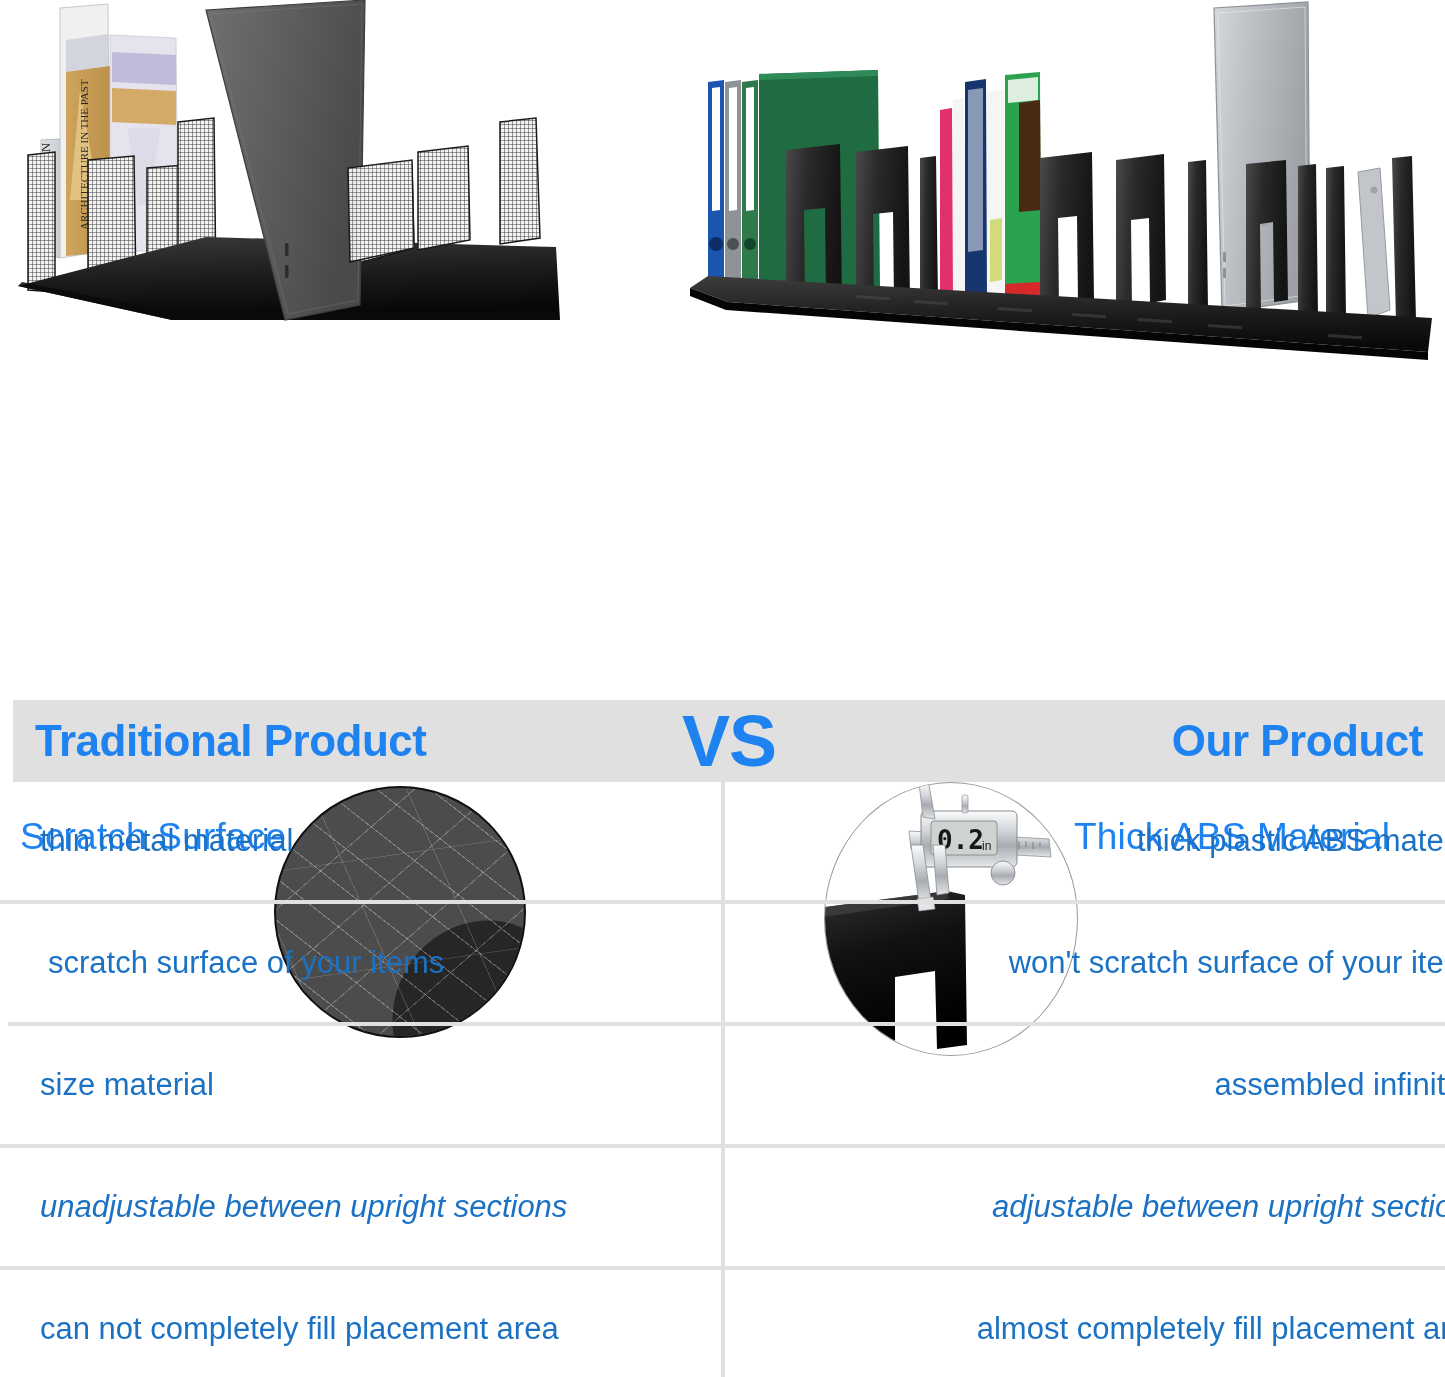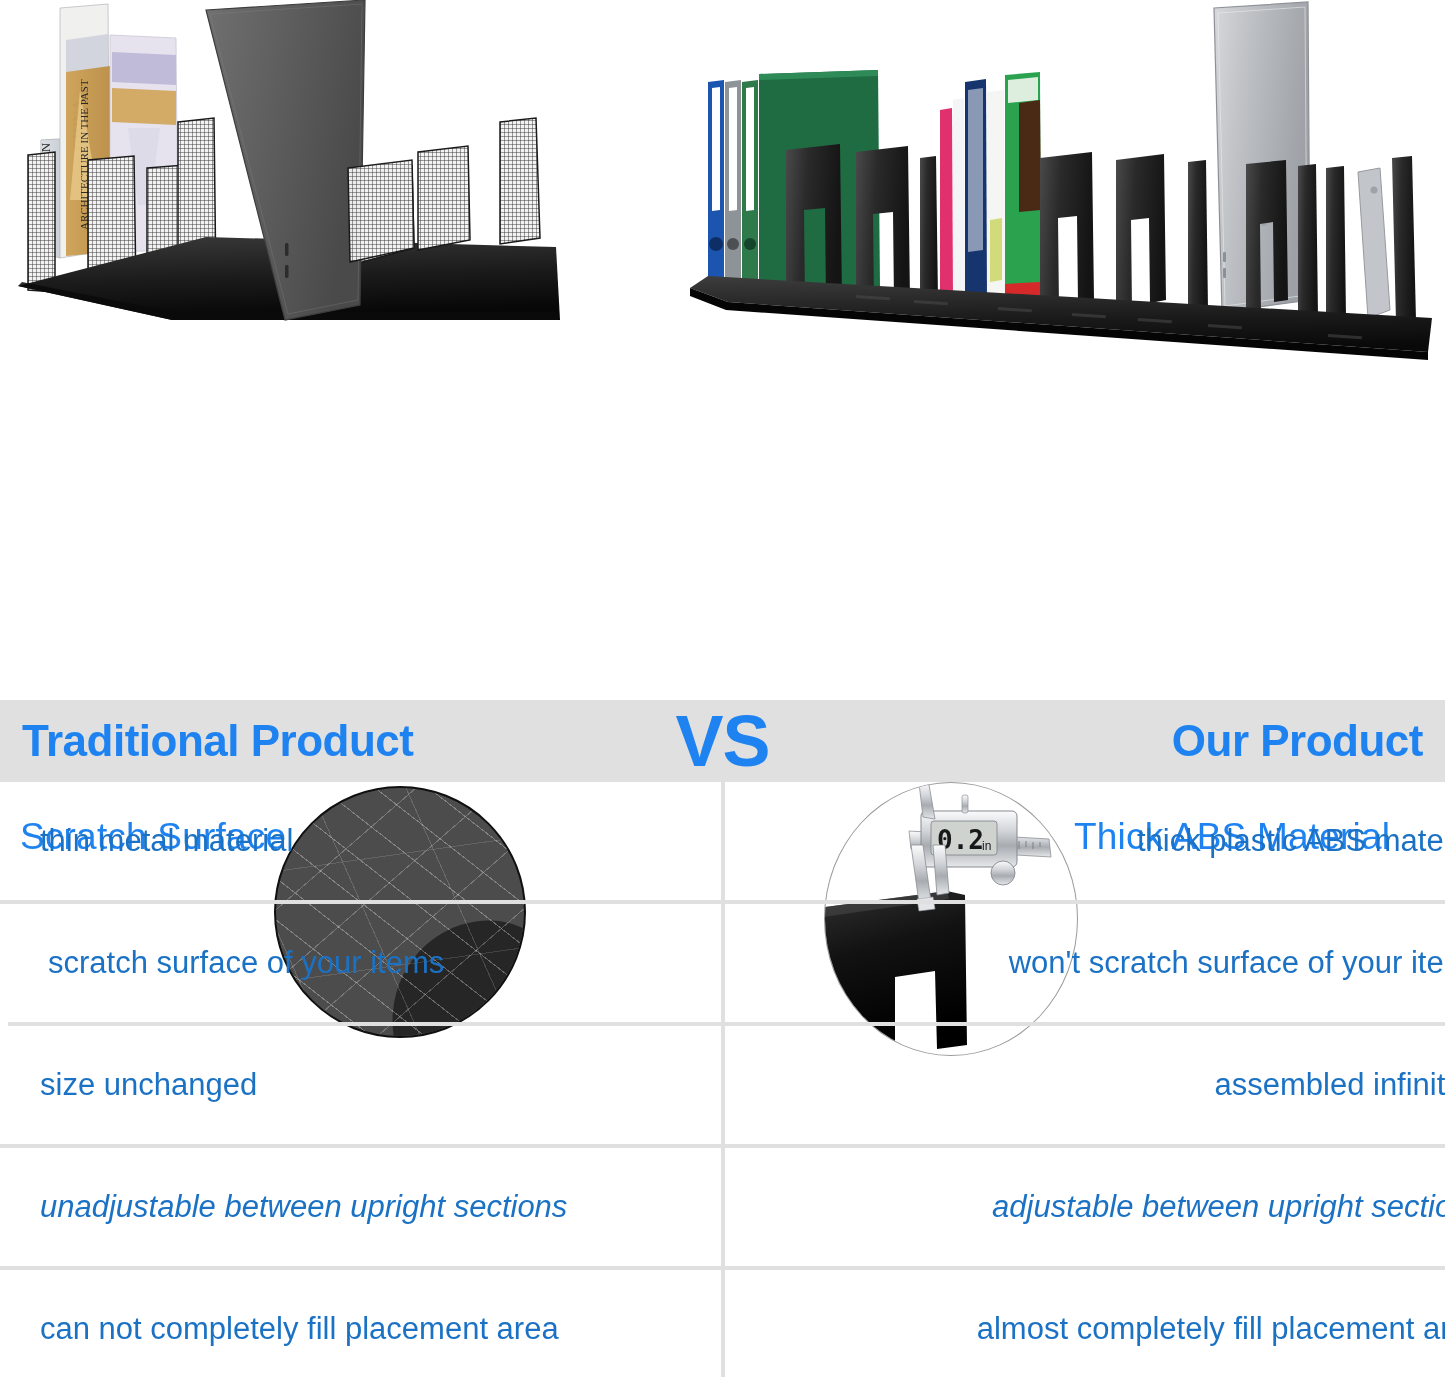--- a/index.html
+++ b/index.html
@@ -373,41 +373,41 @@
         <polygon points="92,116 108,114 110,126 94,128" fill="#e3e5e8" stroke="#9a9ea3" stroke-width="0.6"></polygon>
       </g>
     </svg>
   </div>
 
   <div class="callout-label" id="label-abs" style="color: rgb(30, 131, 240);">Thick ABS Material</div>
 </div>
 
 <div class="cmp-table">
 
-  <div class="cmp-head" style="background: rgb(224, 224, 224);">
+  <div class="cmp-head" style="background: rgb(224, 224, 224); margin-left: 13px;">
     <div class="head-cell head-left" style="color: rgb(30, 131, 240);">Traditional Product</div>
     <div class="head-vs" style="color: rgb(30, 131, 240);">VS</div>
     <div class="head-cell head-right" style="color: rgb(30, 131, 240);">Our Product</div>
   </div>
 
   <div class="cmp-body">
     <div class="col-divider" style="background: rgb(224, 224, 224);"></div>
 
     <div class="cmp-row" style="border-bottom-color: rgb(224, 224, 224);">
       <div class="cmp-cell cell-left" style="color: rgb(27, 114, 196);">thin metal material</div>
       <div class="cmp-cell cell-right" style="color: rgb(27, 114, 196);">thick plastic ABS material</div>
     </div>
 
     <div class="cmp-row" style="border-bottom-color: rgb(224, 224, 224); margin-left: 8px;">
       <div class="cmp-cell cell-left" style="color: rgb(27, 114, 196);">scratch surface of your items</div>
       <div class="cmp-cell cell-right" style="color: rgb(27, 114, 196);">won't scratch surface of your items</div>
     </div>
 
     <div class="cmp-row" style="border-bottom-color: rgb(224, 224, 224);">
-      <div class="cmp-cell cell-left" style="color: rgb(27, 114, 196);">size unchanged</div>
+      <div class="cmp-cell cell-left" style="color: rgb(27, 114, 196);">size material</div>
       <div class="cmp-cell cell-right" style="color: rgb(27, 114, 196);">assembled infinitely</div>
     </div>
 
     <div class="cmp-row" style="border-bottom-color: rgb(224, 224, 224); font-style: italic;">
       <div class="cmp-cell cell-left" style="color: rgb(27, 114, 196);">unadjustable between upright sections</div>
       <div class="cmp-cell cell-right" style="color: rgb(27, 114, 196);">adjustable between upright sections</div>
     </div>
 
     <div class="cmp-row" style="border-bottom-color: rgb(224, 224, 224);">
       <div class="cmp-cell cell-left" style="color: rgb(27, 114, 196);">can not completely fill placement area</div>

